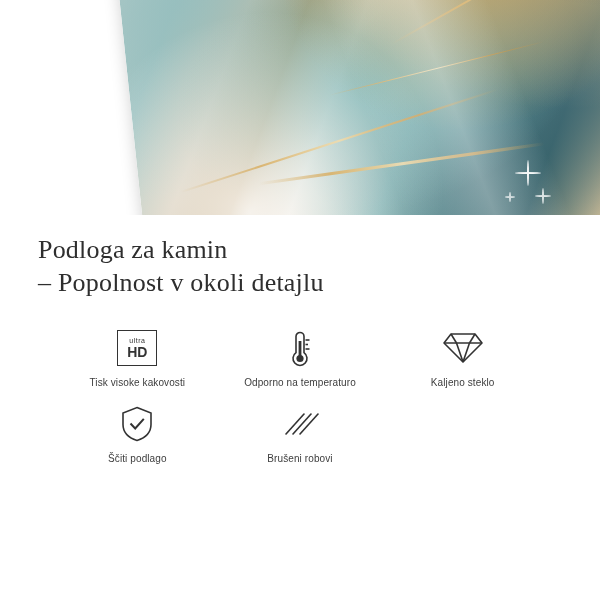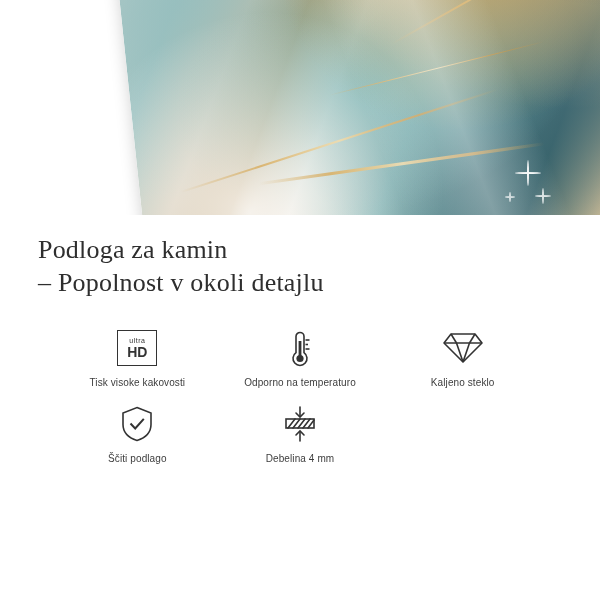--- a/index.html
+++ b/index.html
@@ -228,34 +228,27 @@
       <div class="feature">
         <div class="feature-icon">
           <svg width="36" height="40" viewBox="0 0 36 40" fill="none" stroke="#333" stroke-width="1.6">
             <path d="M18 3.5 L32 9 v11.5c0 8.4-6 13.4-14 16-8-2.6-14-7.6-14-16V9z"></path>
             <polyline points="11.5,19.5 16.2,24.5 24.8,14.8" stroke-width="2"></polyline>
           </svg>
         </div>
         <div class="feature-label">Ščiti podlago</div>
       </div>
 
-
-      <div class="feature">
-        <div class="feature-icon">
-          <svg width="40" height="38" viewBox="0 0 40 38" fill="none" stroke="#333" stroke-width="1.6" stroke-linecap="round">
-            <line x1="20" y1="2" x2="20" y2="11"></line>
-            <polyline points="16,8 20,12 24,8"></polyline>
-            <rect x="6" y="14" width="28" height="9"></rect>
-            <line x1="8" y1="23" x2="15" y2="14"></line>
-            <line x1="13" y1="23" x2="20" y2="14"></line>
-            <line x1="18" y1="23" x2="25" y2="14"></line>
-            <line x1="23" y1="23" x2="30" y2="14"></line>
-            <line x1="28" y1="23" x2="34" y2="15"></line>
-            <line x1="20" y1="36" x2="20" y2="27"></line>
-            <polyline points="16,30 20,26 24,30"></polyline>
-          </svg>
-        </div>
-        <div class="feature-label">Debelina 4 mm</div>
-      </div>
+      <div class="feature">
+        <div class="feature-icon">
+          <svg width="40" height="32" viewBox="0 0 40 32" fill="none" stroke="#333" stroke-width="1.6" stroke-linecap="round">
+            <line x1="6" y1="26" x2="24" y2="6"></line>
+            <line x1="13" y1="26" x2="31" y2="6"></line>
+            <line x1="20" y1="26" x2="38" y2="6"></line>
+          </svg>
+        </div>
+        <div class="feature-label">Brušeni robovi</div>
+      </div>
+
 
     </div>
   </div>
 </div>
 
 </body></html>

